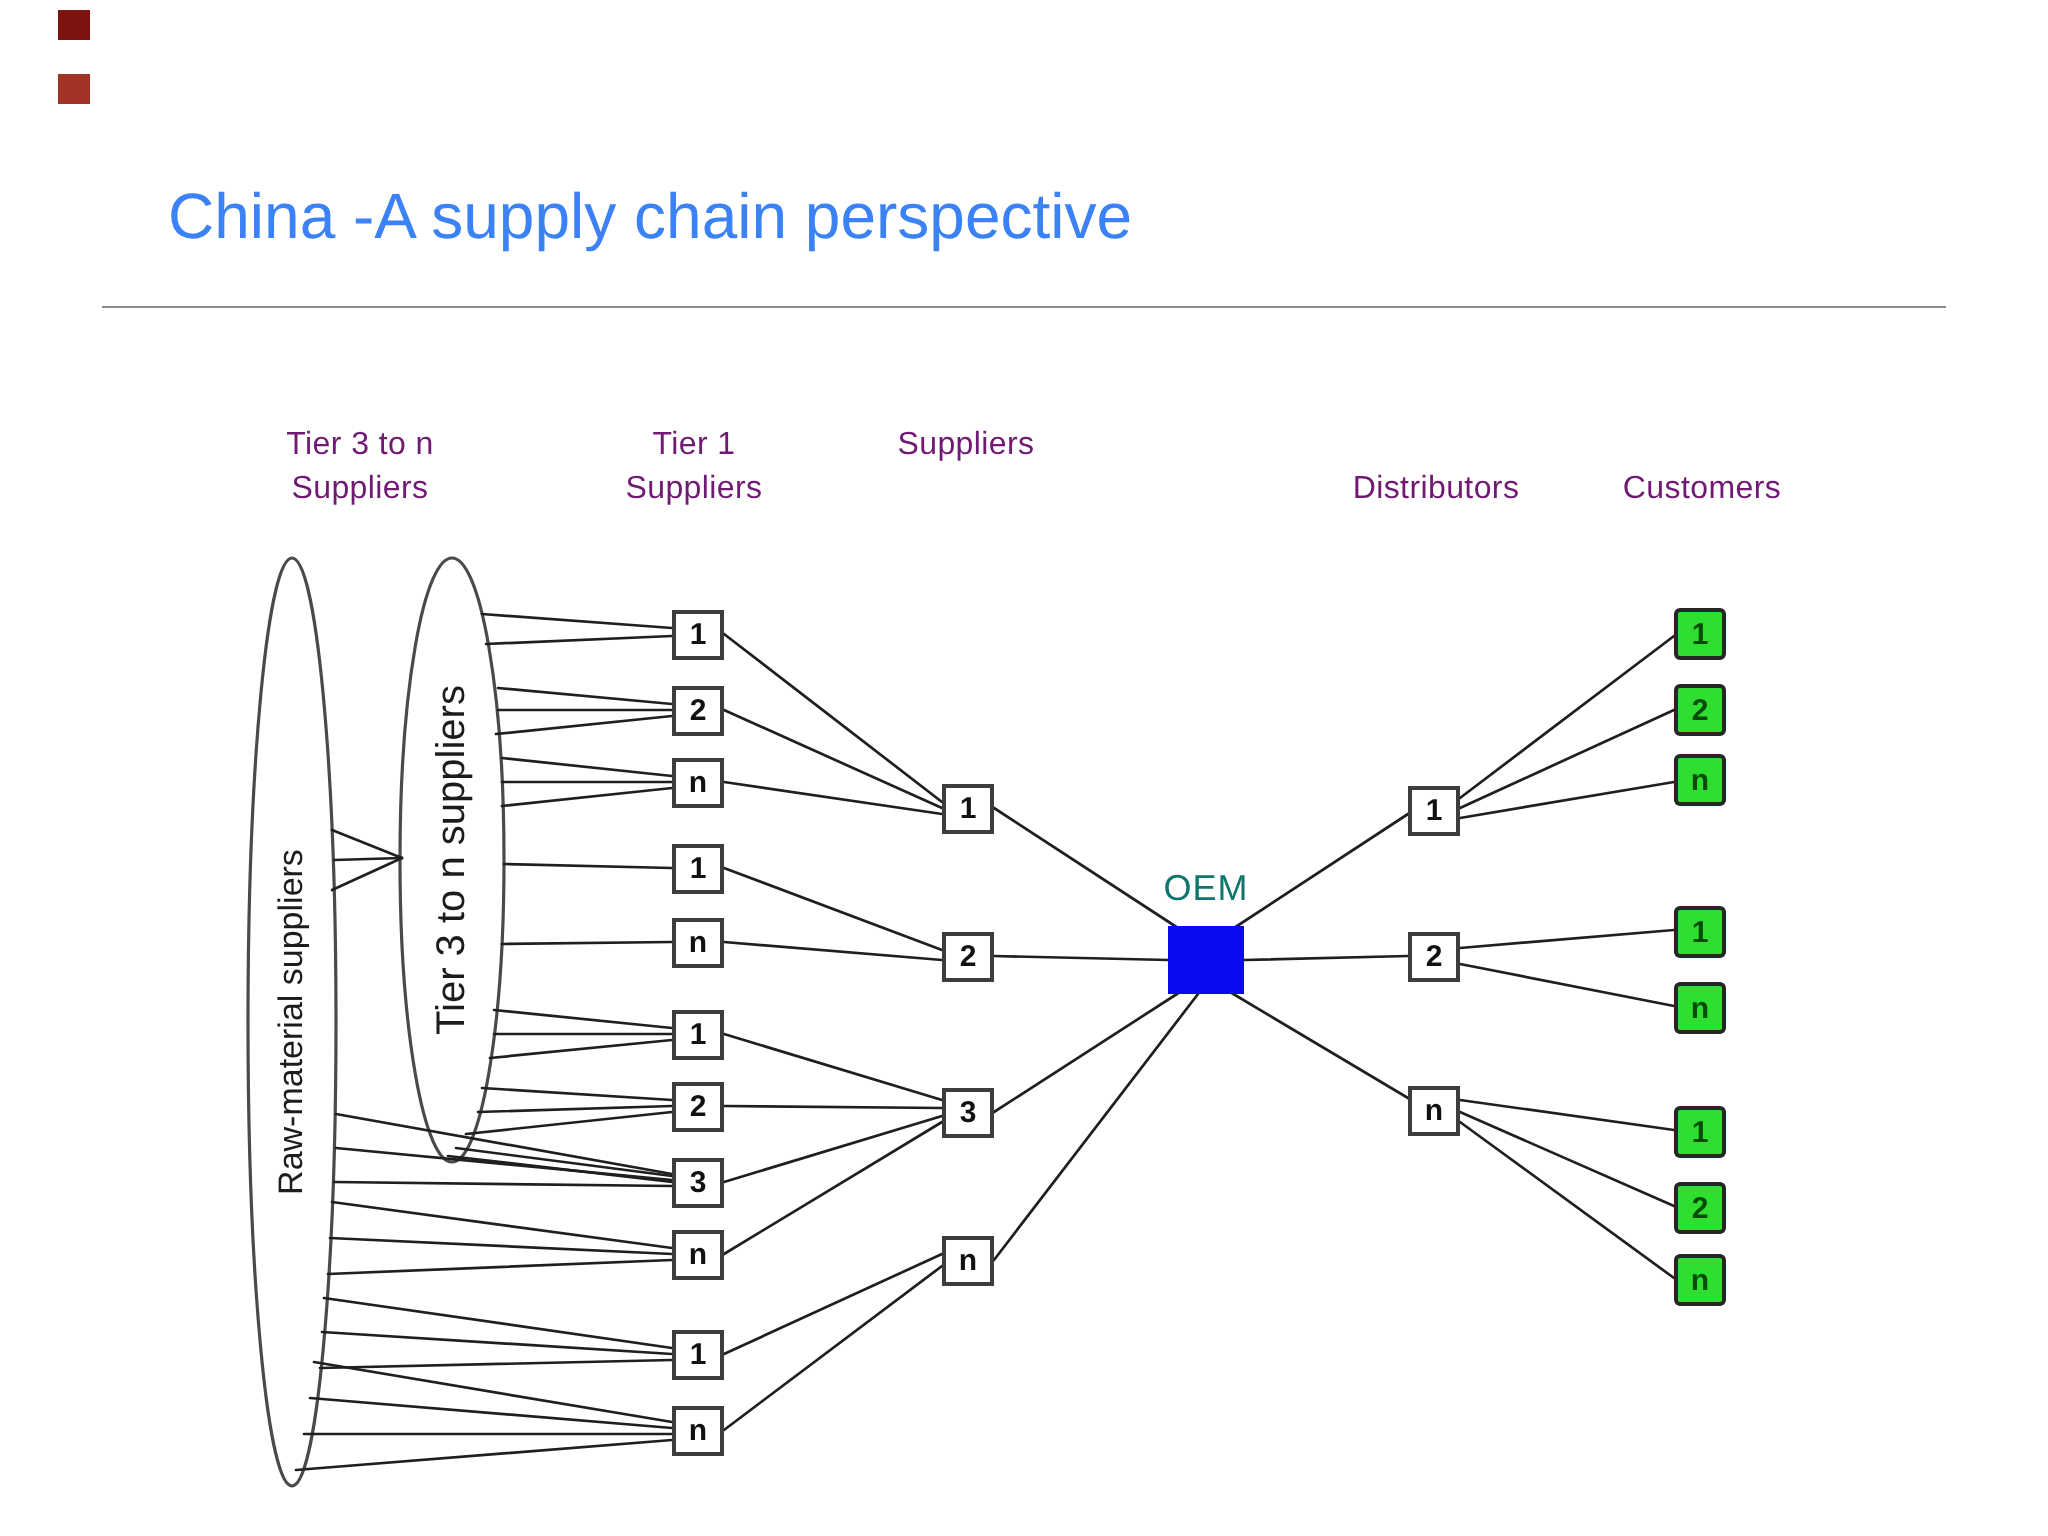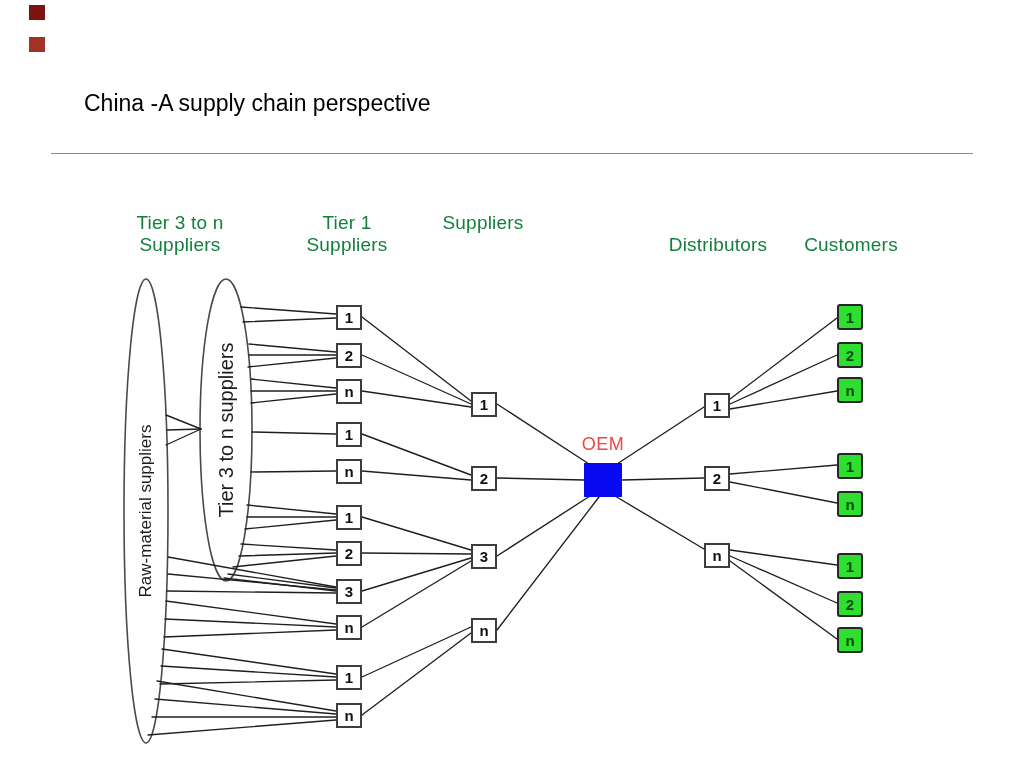--- a/index.html
+++ b/index.html
@@ -5,45 +5,45 @@
   html,body{margin:0;padding:0;background:#fff;}
   .slide{
     position:relative;width:1024px;height:768px;background:#ffffff;
     font-family:"Liberation Sans",sans-serif;overflow:hidden;
   }
   .accent{position:absolute;left:29px;width:16px;height:15px;}
   .accent-top{top:5px;}
   .accent-bottom{top:37px;}
   .title{
     position:absolute;left:84px;top:90px;margin:0;
-    font-size:23px;font-weight:400;color:#000000;letter-spacing:0;
+    font-size:32px;font-weight:400;color:#3b82f6;letter-spacing:0;
     font-family:"Liberation Sans",sans-serif;white-space:nowrap;
   }
   .divider{position:absolute;left:51px;top:153px;width:922px;height:1px;background:#8a8a8a;}
   .diagram{position:absolute;left:0;top:160px;width:1024px;height:608px;}
   #diagram-svg{position:absolute;left:0;top:0;}
   #nodes-layer{position:absolute;left:0;top:0;width:1024px;height:608px;}
   .col-header{
     position:absolute;width:160px;text-align:center;
-    font-size:19px;line-height:22px;color:#15803d;letter-spacing:.2px;
+    font-size:16px;line-height:22px;color:#701a75;letter-spacing:.2px;
   }
   .ellipse-label{
     position:absolute;width:320px;height:24px;line-height:24px;text-align:center;
     transform:rotate(-90deg);color:#1c1c1c;white-space:nowrap;
   }
   .node{
     position:absolute;display:flex;align-items:center;justify-content:center;
     box-sizing:border-box;font-weight:bold;font-size:15px;line-height:1;
     background:#fff;border:2px solid #3d3d3d;color:#111;
   }
   .node.green{border-radius:3px;border:2px solid #262626;}
   .oem{position:absolute;}
   .oem-label{
     position:absolute;width:80px;text-align:center;
-    font-size:18px;font-weight:400;color:#ef4444;letter-spacing:.5px;
+    font-size:18px;font-weight:400;color:#0f766e;letter-spacing:.5px;
   }
 </style>
 </head>
 <body>
 
 <div class="slide">
   <div class="accent accent-top" style="background: rgb(125, 19, 14);"></div>
   <div class="accent accent-bottom" style="background: rgb(162, 49, 38);"></div>
   <h1 class="title">China -A supply chain perspective</h1>
   <div class="divider"></div>

